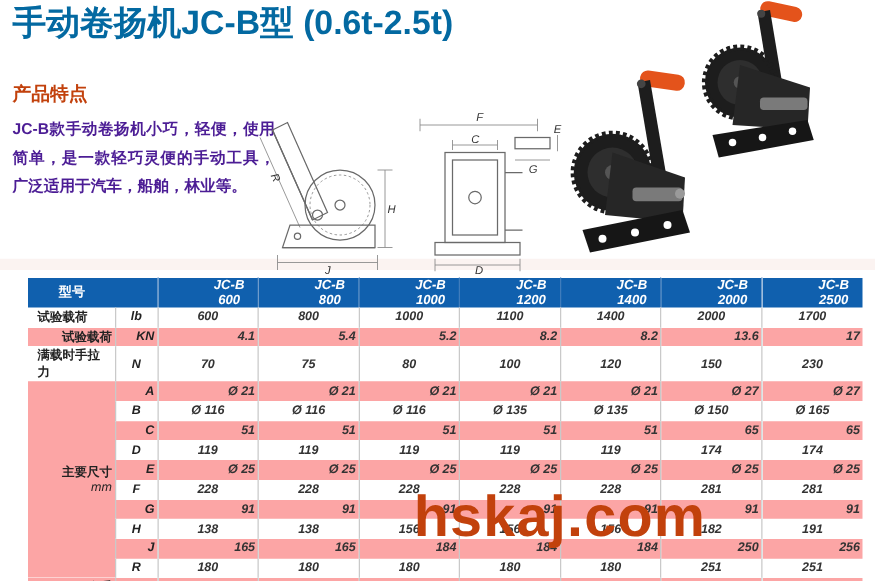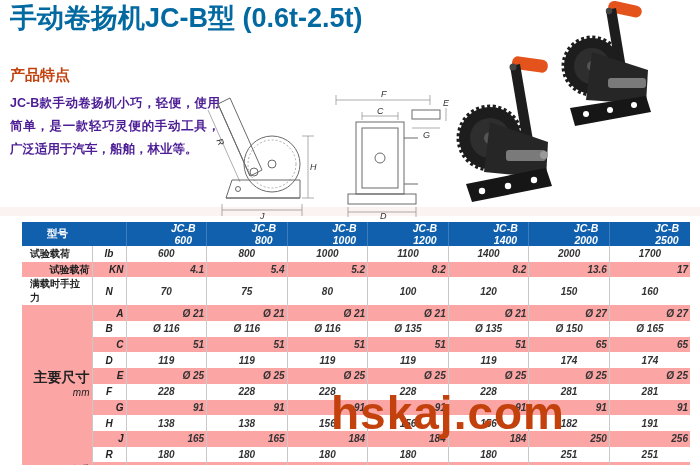--- a/index.html
+++ b/index.html
@@ -48,21 +48,21 @@
   .spec-table thead th {
     height:19px; background:#1060ae; color:#ffffff; border-right:1px solid #3f7cbc;
     font-style:italic; font-weight:bold; font-size:10.5px;padding-left:36px;
   }
   .spec-table thead th.model-head { text-align:left; padding-left:25px; font-style:normal; }
   .spec-table tr.stripe td { background:#fca5a5;text-align:right; }
   .spec-table td.row-label { text-align:left; padding-left:8px; color:#222; font-weight:600; font-style:normal; }
   .spec-table td.unit { font-style:italic; font-weight:bold; color:#222; }
   .spec-table td.val { font-style:italic; color:#333; font-weight:600; }
   .spec-table td.group-cell { background:#ffffff; text-align:center; color:#222; }
-  .spec-table td.group-cell .g1 { font-weight:600; font-size:14px; }
+  .spec-table td.group-cell .g1 { font-weight:600; font-size:10px; }
   .spec-table td.group-cell .g2 { font-style:italic; font-size:10px; }
   .col-label { width:70px; } .col-unit { width:34px; }
 
   .watermark {
     position:absolute; left:331px; top:386px; z-index:9;
     font-size:46px; font-weight:bold; color:#c2410c; letter-spacing:1px;
     font-family:"Liberation Sans", sans-serif;
   }
 </style>
 </head>
@@ -221,21 +221,21 @@
       </tr>
       <tr>
         <td class="row-label">满载时手拉力</td>
         <td class="unit">N</td>
         <td class="val">70</td>
         <td class="val">75</td>
         <td class="val">80</td>
         <td class="val">100</td>
         <td class="val">120</td>
         <td class="val">150</td>
-        <td class="val">160</td>
+        <td class="val">230</td>
       </tr>
       <tr class="stripe">
         <td class="group-cell" rowspan="10">
           <div class="g1">主要尺寸</div>
           <div class="g2">mm</div>
         </td>
         <td class="unit">A</td>
         <td class="val">Ø 21</td>
         <td class="val">Ø 21</td>
         <td class="val">Ø 21</td>

